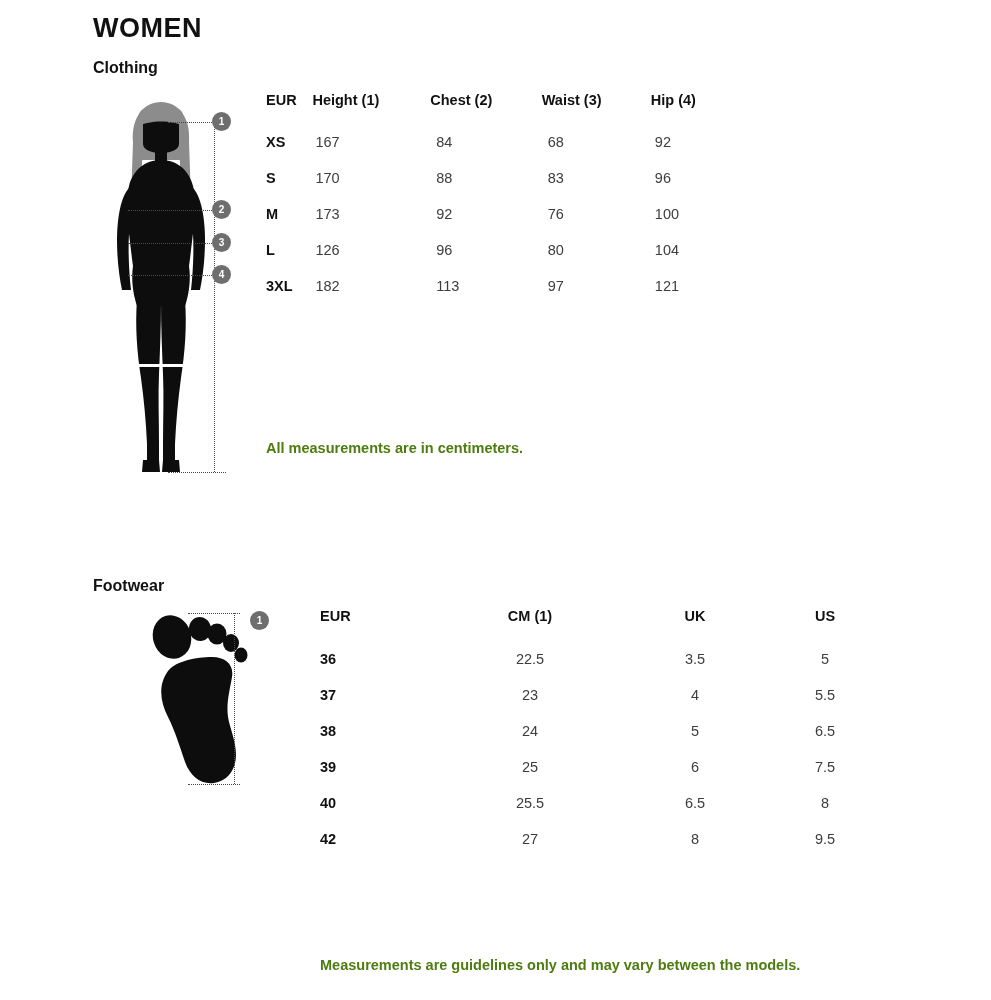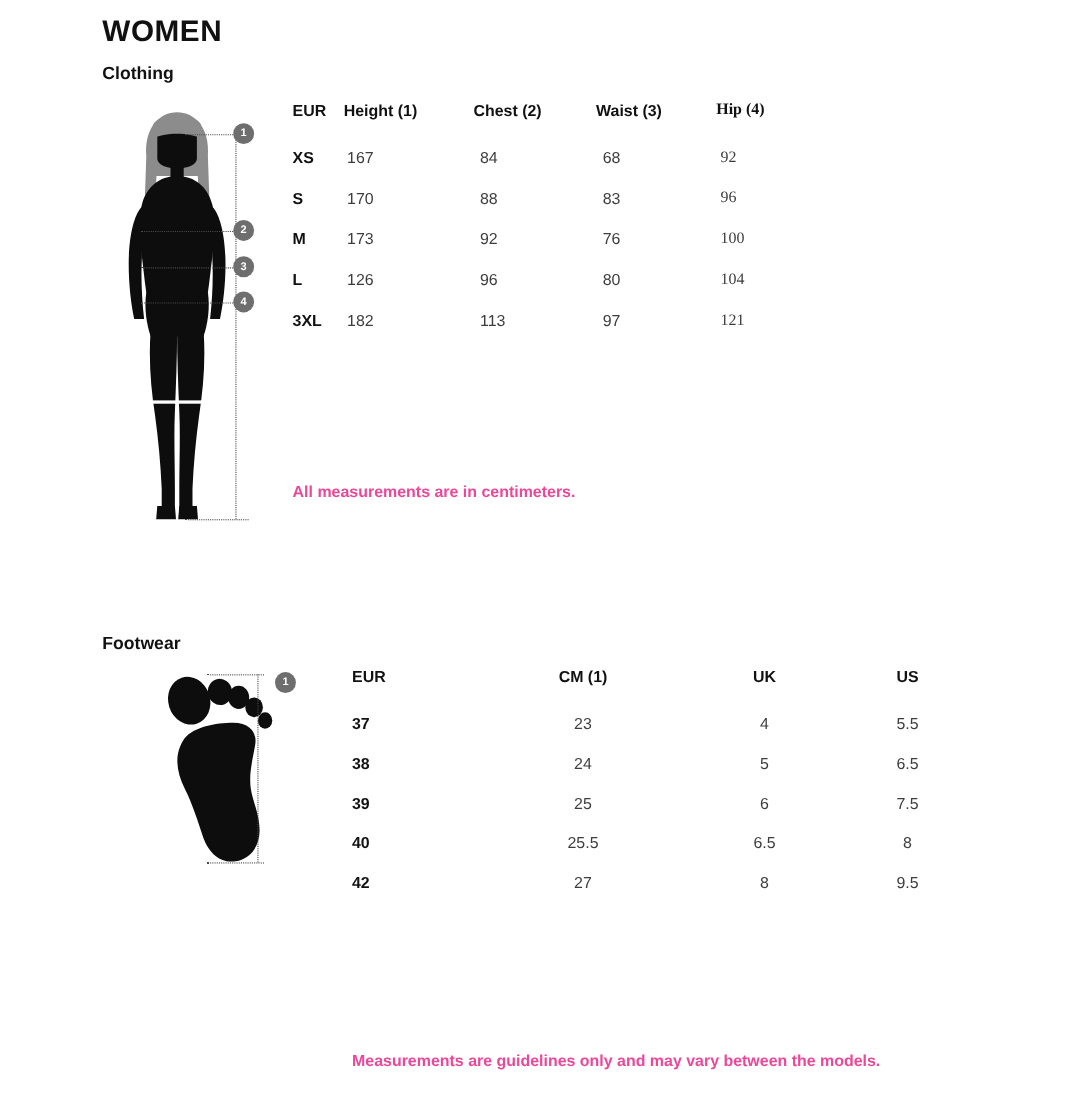--- a/index.html
+++ b/index.html
@@ -100,41 +100,41 @@
   table.size-table td.size-label {
     font-weight: bold;
     color: #111111;
   }
 
   #clothing-table { left: 266px; top: 92px; width: 470px; }
   #clothing-table th.c0, #clothing-table td.c0 { width: 42px; }
   #clothing-table th.c1, #clothing-table td.c1 { width: 110px; text-align: left; padding-left: 6px;}
   #clothing-table th.c2, #clothing-table td.c2 { width: 105px; text-align: left; }
   #clothing-table th.c3, #clothing-table td.c3 { width: 105px; text-align: left; }
-  #clothing-table th.c4, #clothing-table td.c4 { width: 90px;  text-align: left; font-family: Liberation Serif, serif; }
+  #clothing-table th.c4, #clothing-table td.c4 { width: 90px;  text-align: left; }
   #clothing-table td.c1, #clothing-table td.c2, #clothing-table td.c3, #clothing-table td.c4 {
     padding-left: 6px;
   }
   #clothing-table th.c1 { padding-left: 6px; }
   #clothing-table th.c2, #clothing-table th.c3, #clothing-table th.c4 { padding-left: 6px; }
 
   
   #clothing-table td.c1 { padding-left: 9px; }
   #clothing-table td.c2 { padding-left: 20px; }
   #clothing-table td.c3 { padding-left: 16px; }
   #clothing-table td.c4 { padding-left: 12px; }
   #clothing-table th.c2 { padding-left: 14px; margin-top: 46px; }
   #clothing-table th.c3 { padding-left: 10px; }
   #clothing-table th.c4 { padding-left: 8px; }
 
   .note {
     position: absolute;
     font-size: 14.5px;
     font-weight: bold;
-    color: #ec4899;
+    color: #4d7c0f;
   }
   .note.clothing-note { left: 266px; top: 440px; }
   .note.footwear-note { left: 320px; top: 957px; font-weight: bold; }
 
   #footwear-table { left: 320px; top: 608px; width: 560px; }
   #footwear-table th { padding-bottom: 17px; }
   #footwear-table th.f0, #footwear-table td.f0 { width: 120px; text-align: left; }
   #footwear-table th.f1, #footwear-table td.f1 { width: 180px; text-align: center; }
   #footwear-table th.f2, #footwear-table td.f2 { width: 150px; text-align: center; }
   #footwear-table th.f3, #footwear-table td.f3 { width: 110px; text-align: center; }
@@ -282,20 +282,26 @@
   <thead>
     <tr>
       <th class="f0">EUR</th>
       <th class="f1">CM (1)</th>
       <th class="f2">UK</th>
       <th class="f3">US</th>
     </tr>
   </thead>
   <tbody>
     <tr>
+      <td class="f0">36</td>
+      <td class="f1">22.5</td>
+      <td class="f2">3.5</td>
+      <td class="f3">5</td>
+    </tr>
+    <tr>
       <td class="f0">37</td>
       <td class="f1">23</td>
       <td class="f2">4</td>
       <td class="f3">5.5</td>
     </tr>
     <tr>
       <td class="f0">38</td>
       <td class="f1">24</td>
       <td class="f2">5</td>
       <td class="f3">6.5</td>

